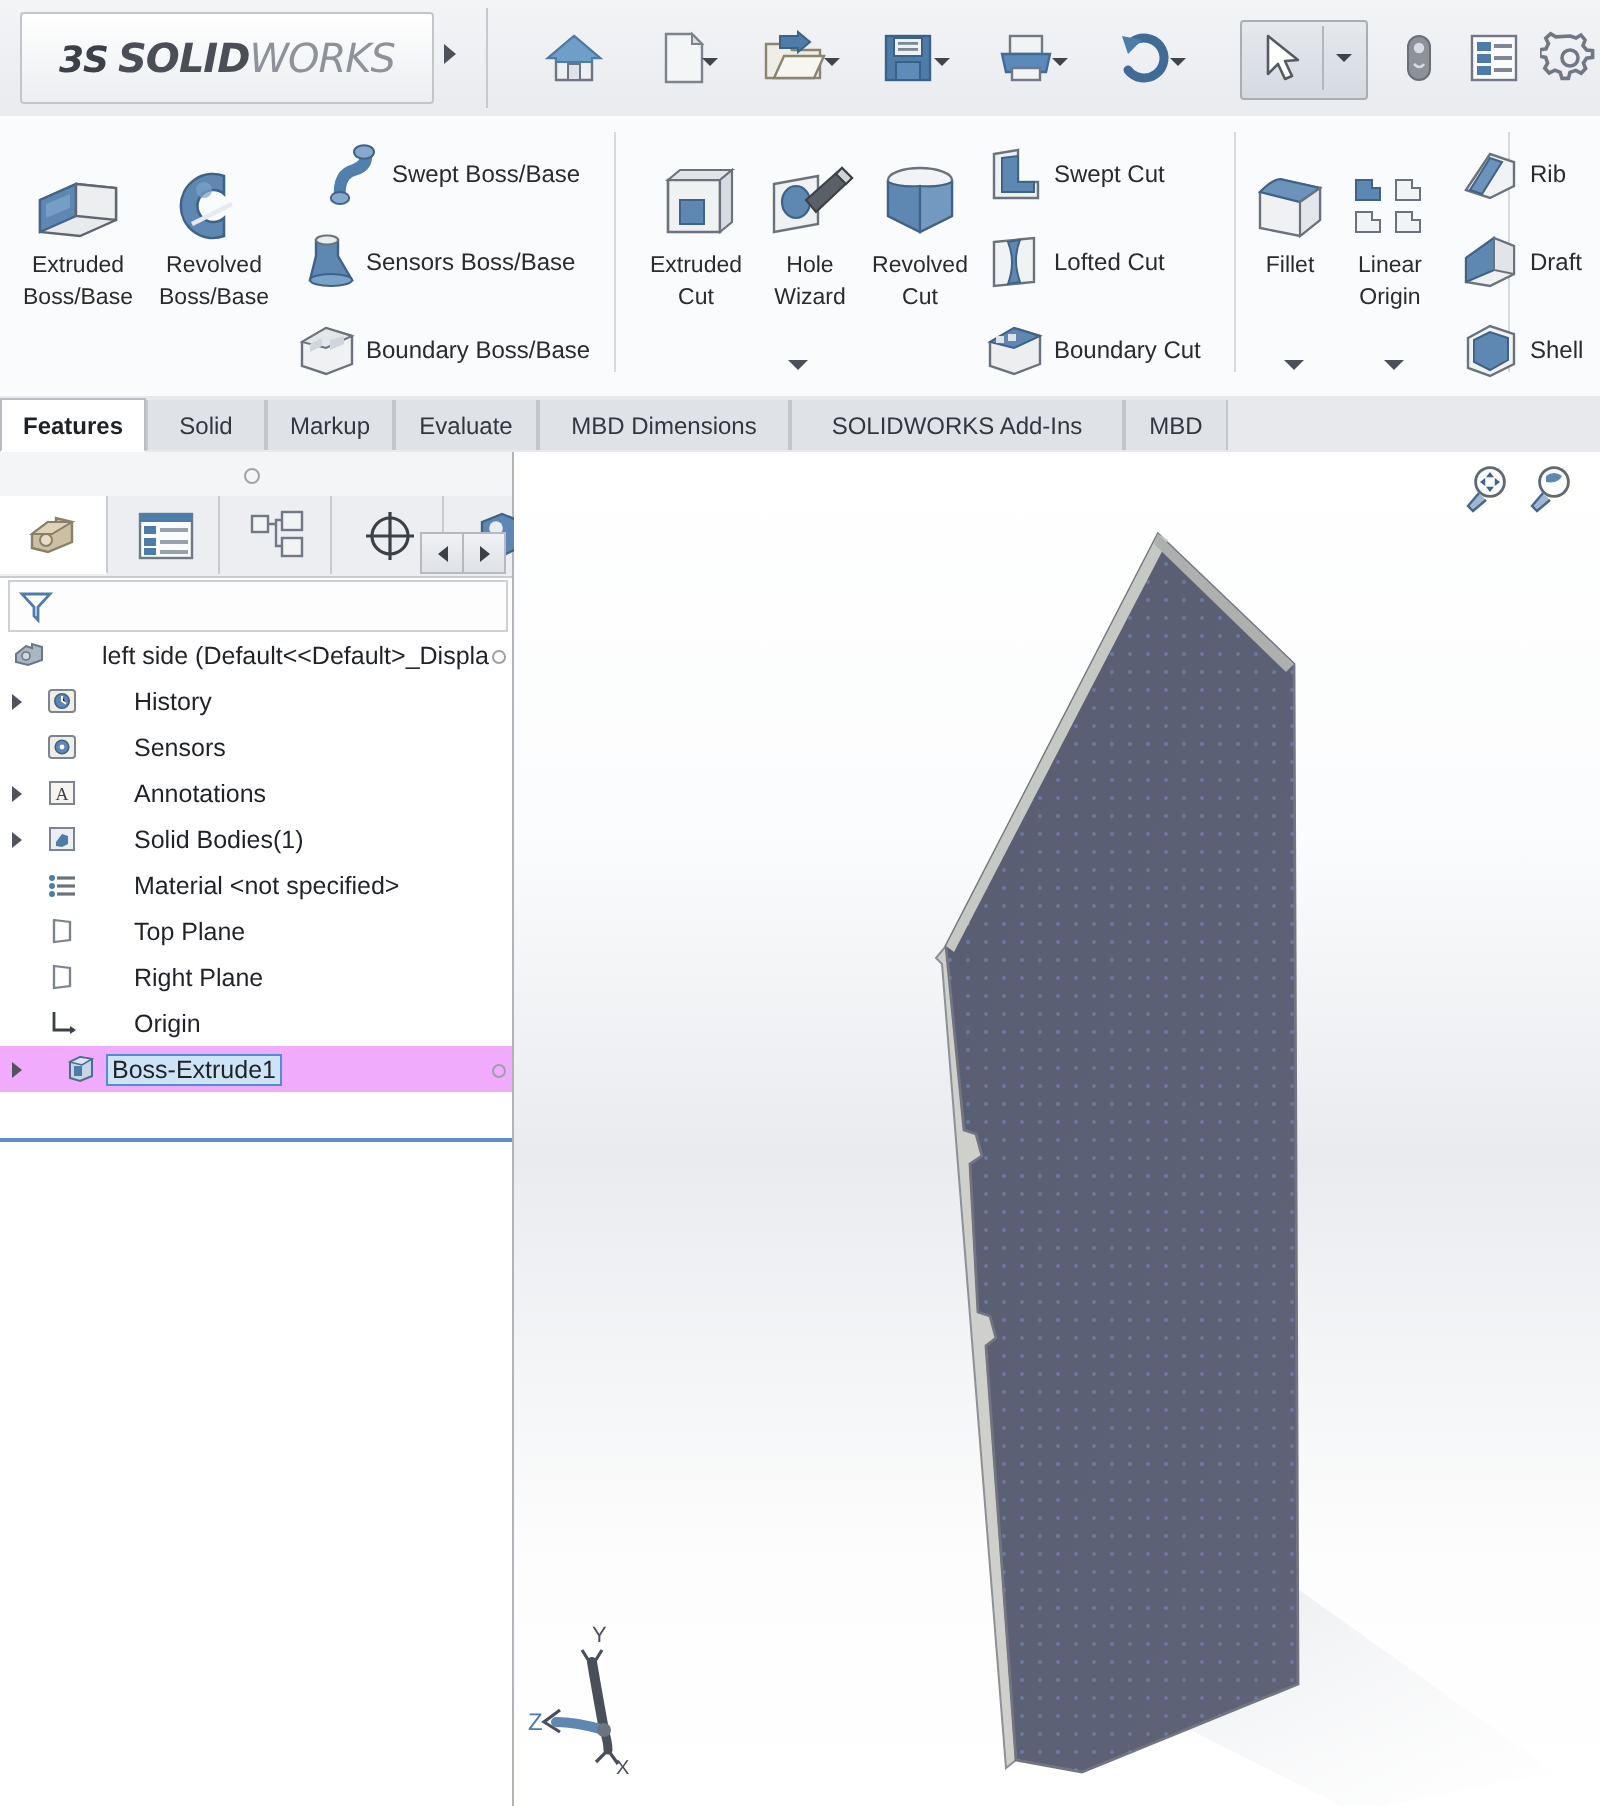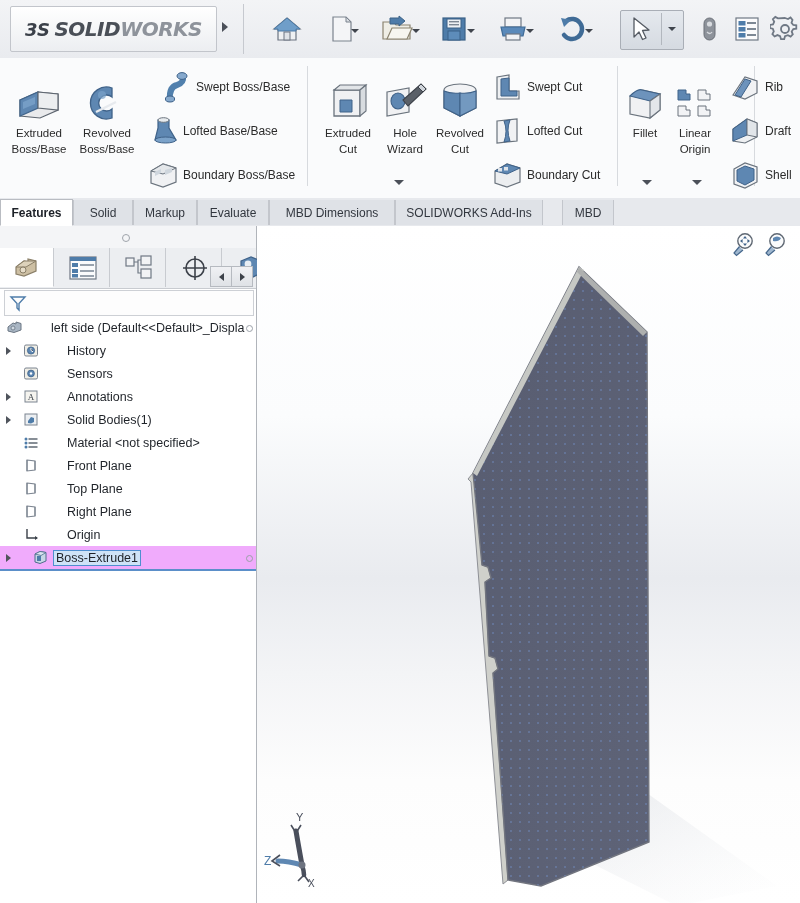--- a/index.html
+++ b/index.html
@@ -23,21 +23,21 @@
     background:linear-gradient(#ffffff,#eceef1);
     border:1px solid #c2c5cb;border-radius:2px;
     display:flex;align-items:center;justify-content:center;
   }
   .logo-txt{
     font-family:"DejaVu Sans", sans-serif;
     font-weight:bold;font-style:italic;font-size:20px;letter-spacing:-0.5px;
     color:#4a4f57;white-space:nowrap;
   }
   .logo-ds{font-size:18px;color:#3b4049;margin-right:5px;}
-  .logo-works{color:#8e939b;font-weight:bold;margin-top:40px;}
+  .logo-works{color:#8e939b;font-weight:normal;margin-top:40px;}
   .logo-arrow{
     position:absolute;left:222px;top:22px;width:0;height:0;
     border-left:6px solid #4b5059;border-top:5px solid transparent;border-bottom:5px solid transparent;
   }
   .topdiv{position:absolute;left:243px;top:4px;width:1px;height:50px;background:#c6c9cf;}
 
   .tb-btn{position:absolute;top:10px;width:38px;height:38px;display:flex;align-items:center;justify-content:center;cursor:default;}
   .tb-caret{position:absolute;top:26px;width:10px;height:10px;}
   .tb-caret i{display:block;width:0;height:0;margin-top:3px;margin-left:1px;
     border-left:4px solid transparent;border-right:4px solid transparent;border-top:4px solid #3f444c;}
@@ -277,21 +277,21 @@
     </div>
 
     <div class="small-btn" style="left:146px;top:56px">
       <div class="ico">
         <svg width="32" height="32" viewBox="0 0 32 32">
           <path d="M11 5 L22 5 L22 13 L29 25 L8 25 L11 13 Z" fill="#5e87b2" stroke="#3f6289" stroke-width="1.2"></path>
           <ellipse cx="16.5" cy="5" rx="5.5" ry="2.3" fill="#e8ecef" stroke="#6a737d" stroke-width="1"></ellipse>
           <ellipse cx="18.5" cy="25" rx="10.5" ry="3" fill="#7ba2c9" stroke="#3f6289" stroke-width="1"></ellipse>
         </svg>
       </div>
-      <div class="lbl">Lofted Base/Base</div>
+      <div class="lbl">Sensors Boss/Base</div>
     </div>
 
     <div class="small-btn" style="left:146px;top:100px">
       <div class="ico">
         <svg width="32" height="32" viewBox="0 0 32 32">
           <path d="M4 12 L16 5 L29 9 L29 23 L16 28 L4 24 Z" fill="#f0f1f3" stroke="#6a737d" stroke-width="1.2"></path>
           <path d="M4 12 L16 5 L29 9 L16 15 Z" fill="#e4e7ea" stroke="#6a737d" stroke-width="1"></path>
           <path d="M8 13 L14 10 L14 14 L8 17 Z" fill="#cfd6dd"></path>
           <path d="M18 11 L25 9 L25 13 L18 16 Z" fill="#cfd6dd"></path>
         </svg>
@@ -434,21 +434,21 @@
         <i></i>
       </div>
   </div>
 
   <div class="tabstrip">
     <div class="tab active" style="left:0px;width:73px">Features</div>
     <div class="tab" style="left:73px;width:60px">Solid</div>
     <div class="tab" style="left:133px;width:64px">Markup</div>
     <div class="tab" style="left:197px;width:72px">Evaluate</div>
     <div class="tab" style="left:269px;width:126px">MBD Dimensions</div>
-    <div class="tab" style="left:395px;width:148px">SOLIDWORKS Add-Ins</div>
+    <div class="tab" style="left:395px;width:167px">SOLIDWORKS Add-Ins</div>
     <div class="tab" style="left:562px;width:52px">MBD</div>
   </div>
 
   <div class="leftpanel">
     <div class="lp-topstrip">
       <div class="lp-dot"></div>
     </div>
 
     <div class="lp-tabs">
       <div class="lp-tab sel" style="left:0px">
@@ -569,29 +569,20 @@
             <rect x="5.5" y="3.2" width="9" height="1.6" fill="#6a737d"></rect>
             <circle cx="3" cy="8" r="1.5" fill="#4e7ca9"></circle>
             <rect x="5.5" y="7.2" width="9" height="1.6" fill="#6a737d"></rect>
             <circle cx="3" cy="12" r="1.5" fill="#4e7ca9"></circle>
             <rect x="5.5" y="11.2" width="9" height="1.6" fill="#6a737d"></rect>
           </svg>
         </span>
         <span class="tlbl">Material &lt;not specified&gt;</span>
       </div>
 
-      <div class="tnode" style="padding-left:22px">
-        <span class="tico">
-          <svg width="16" height="15" viewBox="0 0 16 15">
-            <path d="M4 2 L12 3 L12 12 L4 13 Z" fill="none" stroke="#7b8490" stroke-width="1.1"></path>
-            <path d="M4 2 L4 13 M12 3 L12 12" stroke="#7b8490" stroke-width="1.1"></path>
-          </svg>
-        </span>
-        <span class="tlbl">Front Plane</span>
-      </div>
 
       <div class="tnode" style="padding-left:22px">
         <span class="tico">
           <svg width="16" height="15" viewBox="0 0 16 15">
             <path d="M4 2 L12 3 L12 12 L4 13 Z" fill="none" stroke="#7b8490" stroke-width="1.1"></path>
             <path d="M4 2 L4 13 M12 3 L12 12" stroke="#7b8490" stroke-width="1.1"></path>
           </svg>
         </span>
         <span class="tlbl">Top Plane</span>
       </div>

